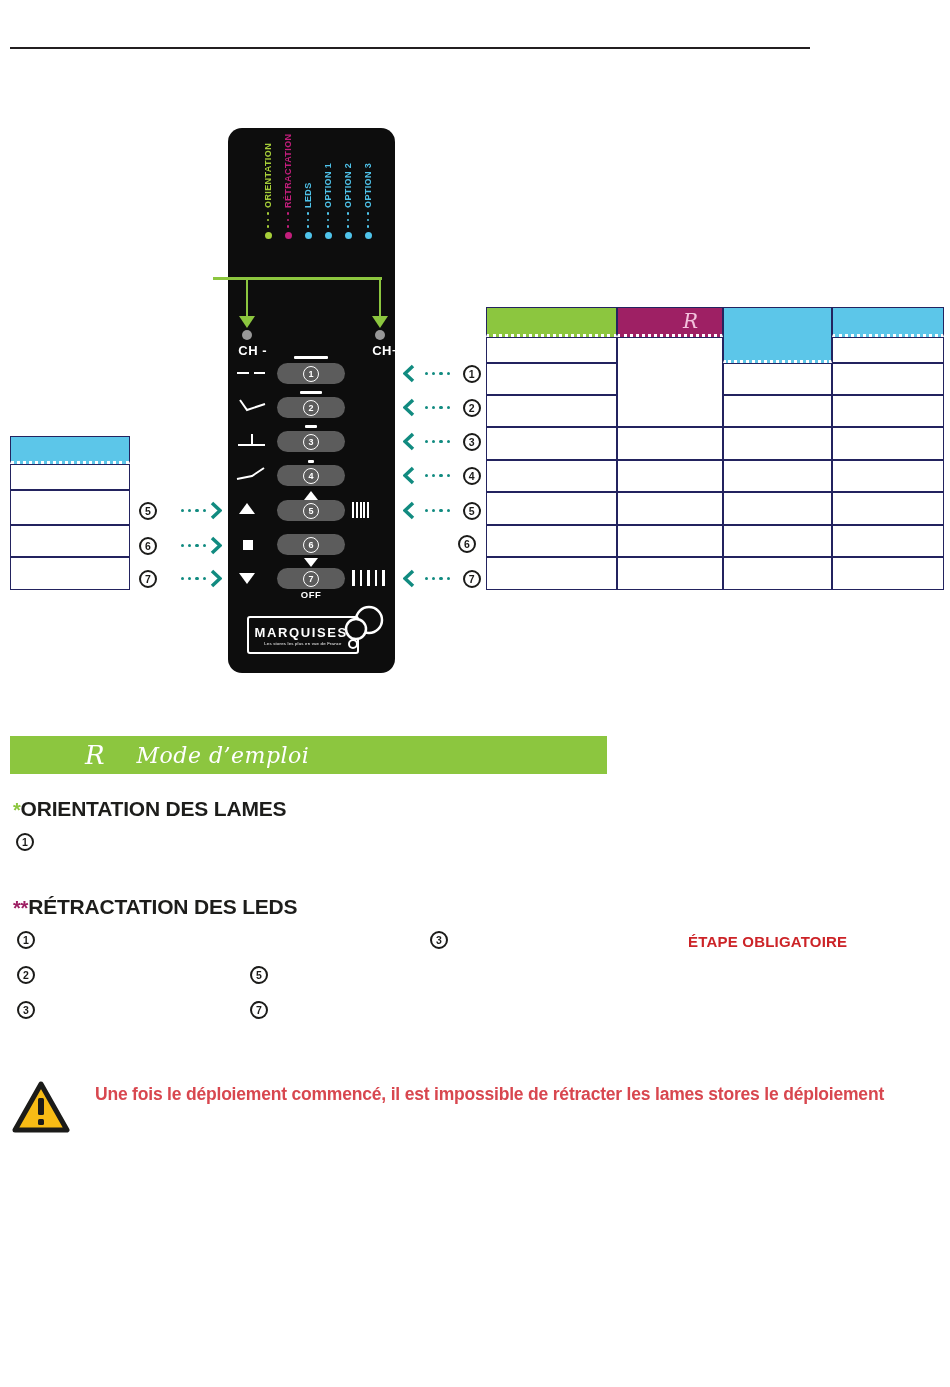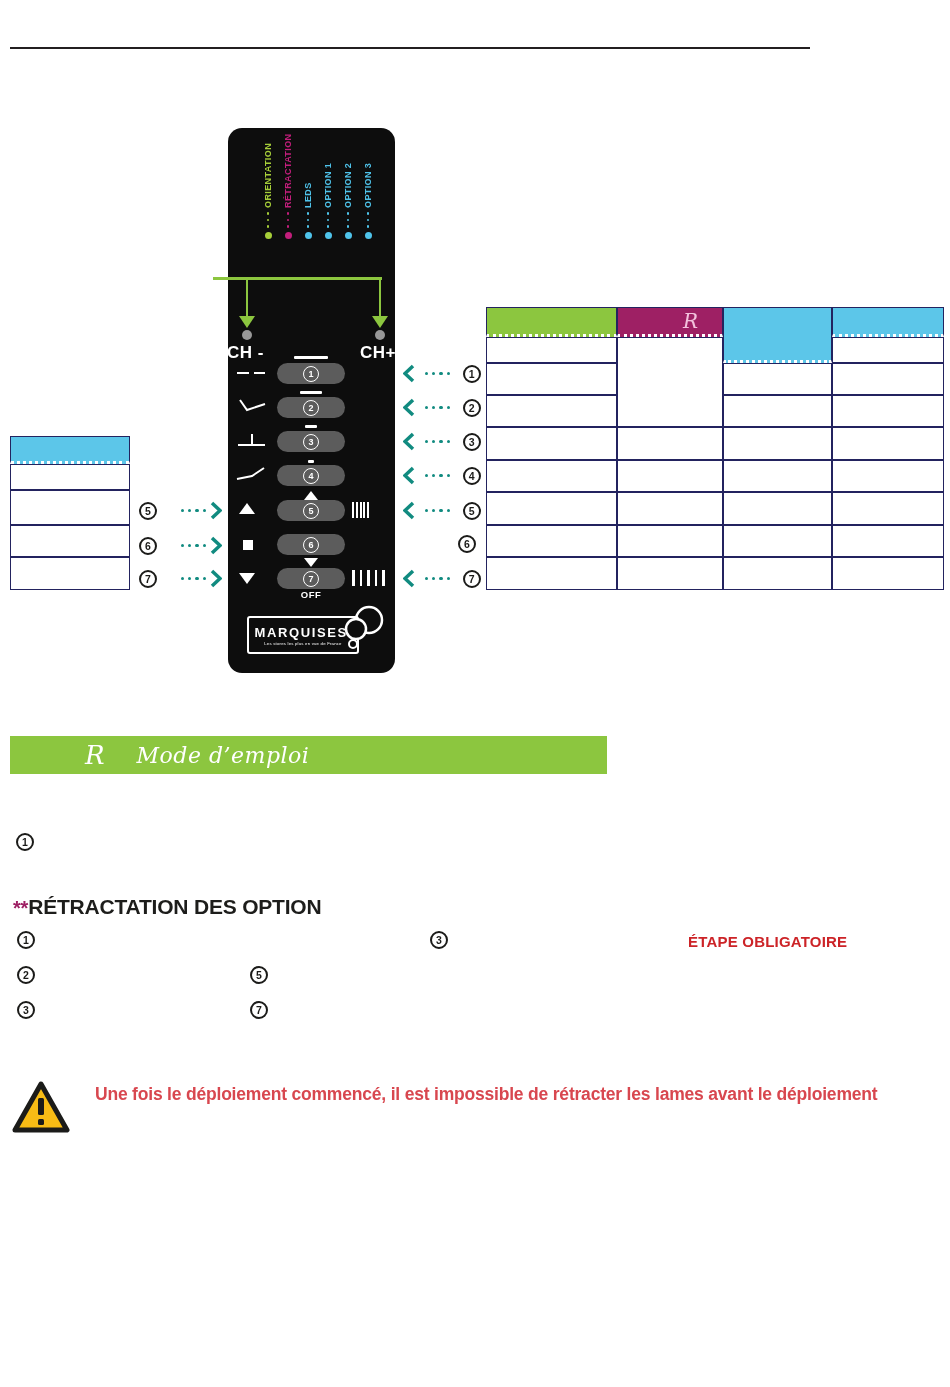--- a/index.html
+++ b/index.html
@@ -17,22 +17,22 @@
     font-size:9px;font-weight:700;letter-spacing:.4px;line-height:14px;text-align:left;}
   .lg-green{color:#a6ce39;} .lg-mag{color:#c21e7b;} .lg-blue{color:#4fc3ea;}
   .dot{position:absolute;border-radius:50%;}
   .bg-green{background:#a6ce39;} .bg-mag{background:#c21e7b;} .bg-blue{background:#4fc3ea;}
 
   
   .g-line{background:#8cc63f;position:absolute;}
   .g-arrow{position:absolute;width:0;height:0;border-left:8px solid transparent;
     border-right:8px solid transparent;border-top:12px solid #8cc63f;}
   .ch-dot{position:absolute;width:10px;height:10px;border-radius:50%;background:#989898;}
-  .ch-label{position:absolute;width:40px;text-align:left;color:#fff;
-    font-size:17px;font-weight:700;letter-spacing:.5px;}
+  .ch-label{position:absolute;width:40px;text-align:right;color:#fff;
+    font-size:13px;font-weight:700;letter-spacing:.5px;}
 
   
   .rbtn{position:absolute;left:277px;width:68px;height:21px;border-radius:11px;background:#5c5c5c;
     display:flex;align-items:center;justify-content:center;}
   .rbtn .num{width:14px;height:14px;border:1.3px solid #fff;border-radius:50%;color:#fff;
     font-size:9px;font-weight:700;display:flex;align-items:center;justify-content:center;}
   .mark{position:absolute;background:#fff;height:3px;border-radius:1px;}
   .tri-up{position:absolute;width:0;height:0;border-left:7px solid transparent;
     border-right:7px solid transparent;border-bottom:9px solid #fff;}
   .tri-down{position:absolute;width:0;height:0;border-left:7px solid transparent;
@@ -379,33 +379,36 @@
     <div class="cell" style="grid-column:2;grid-row:9"></div>
     <div class="cell" style="grid-column:3;grid-row:9"></div>
     <div class="cell" style="grid-column:4;grid-row:9"></div>
   </div>
 
   <div class="abs bar">
     <span class="r">R</span>
     <span class="t">Mode d’emploi</span>
   </div>
 
+  <div class="sect-title" style="left:13px;top:797px">
+    <span class="ast ast-green">*</span><span>ORIENTATION DES LAMES</span>
+  </div>
   <span class="cnum step" style="left:16px;top:833px">1</span>
 
   <div class="sect-title" style="left:13px;top:895px">
-    <span class="ast ast-mag">**</span><span>RÉTRACTATION DES OPTION</span>
+    <span class="ast ast-mag">**</span><span>RÉTRACTATION DES LEDS</span>
   </div>
   <span class="cnum step" style="left:17px;top:931px">1</span>
   <span class="cnum step" style="left:430px;top:931px">3</span>
   <div class="etape">ÉTAPE OBLIGATOIRE</div>
   <span class="cnum step" style="left:17px;top:966px">2</span>
   <span class="cnum step" style="left:250px;top:966px">5</span>
   <span class="cnum step" style="left:17px;top:1001px">3</span>
   <span class="cnum step" style="left:250px;top:1001px">7</span>
 
   <svg class="abs" style="left:12px;top:1079px" width="58" height="56">
     <path d="M29 5 L55 51 L3 51 Z" fill="#f8bc15" stroke="#1b1b19" stroke-width="5" stroke-linejoin="round"></path>
     <rect x="26" y="19" width="6" height="17" rx="1.5" fill="#1b1b19"></rect>
     <rect x="26" y="40" width="6" height="6" rx="1.5" fill="#1b1b19"></rect>
   </svg>
-  <div class="warn-text" style="top:1084px">Une fois le déploiement commencé, il est impossible de rétracter les lames avant le déploiement</div>
+  <div class="warn-text" style="top:1084px">Une fois le déploiement commencé, il est impossible de rétracter les lames stores le déploiement</div>
 
 </div>
 
 </body></html>

